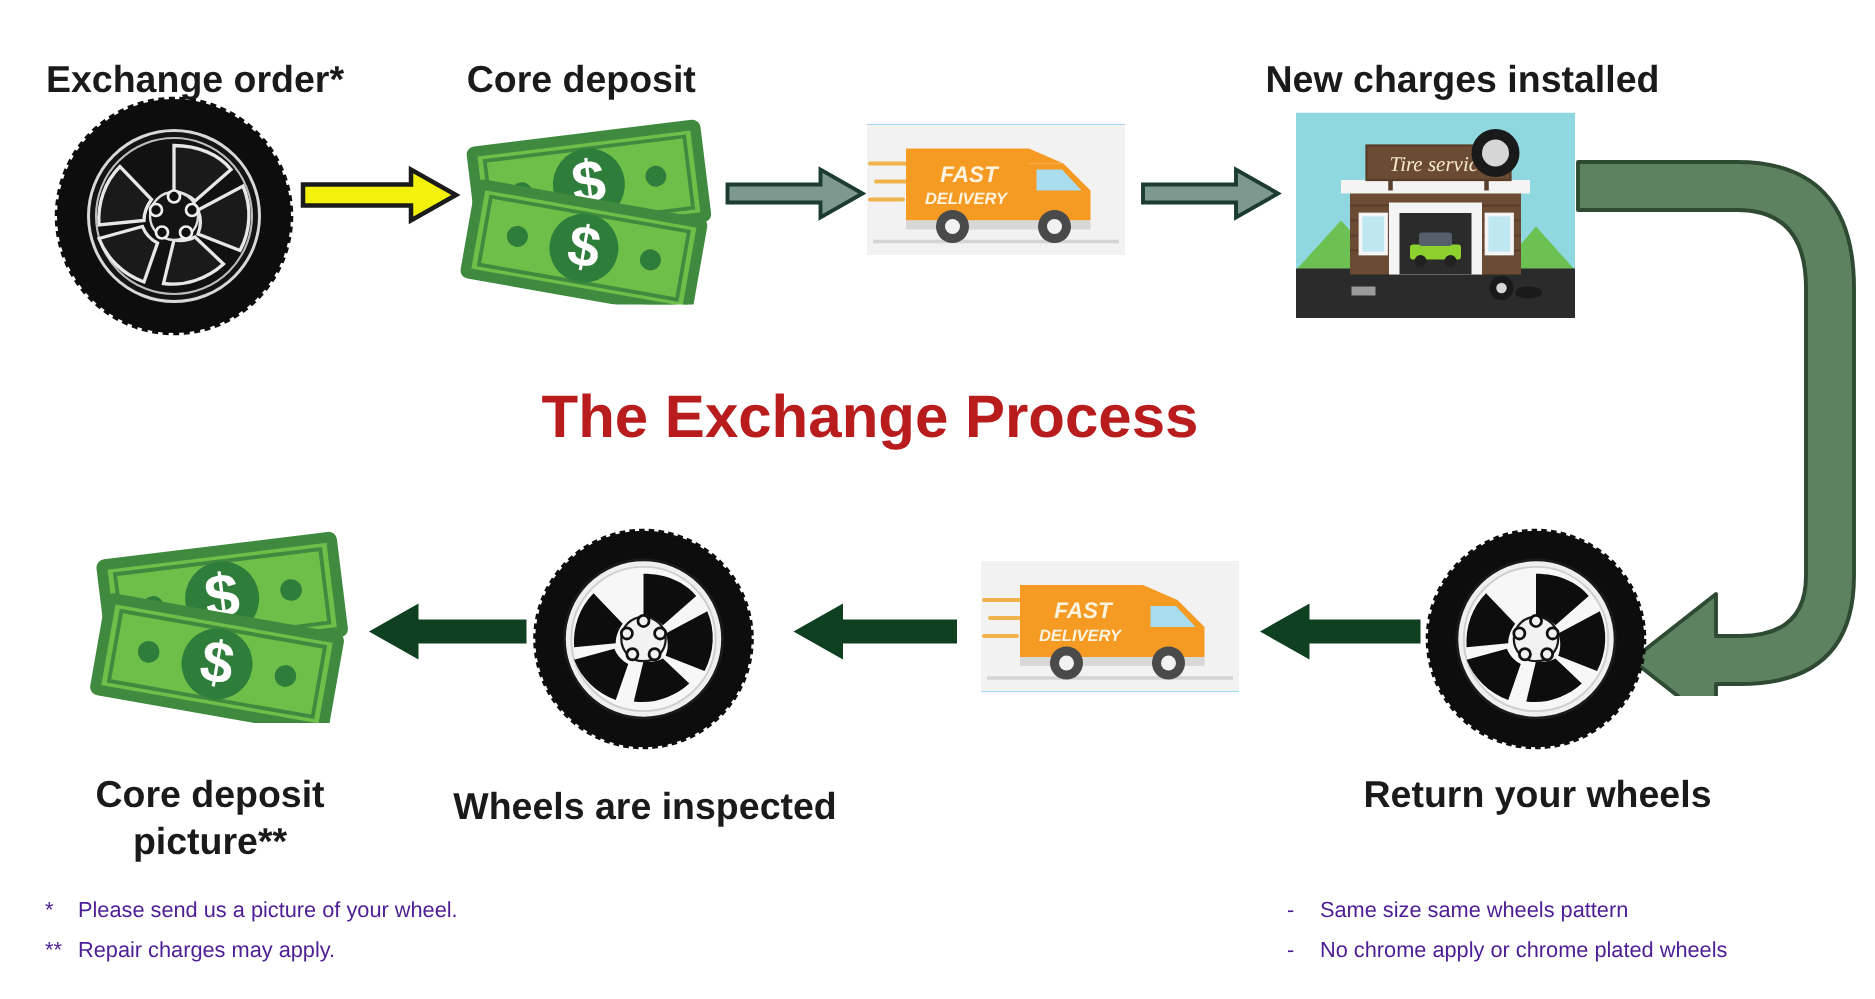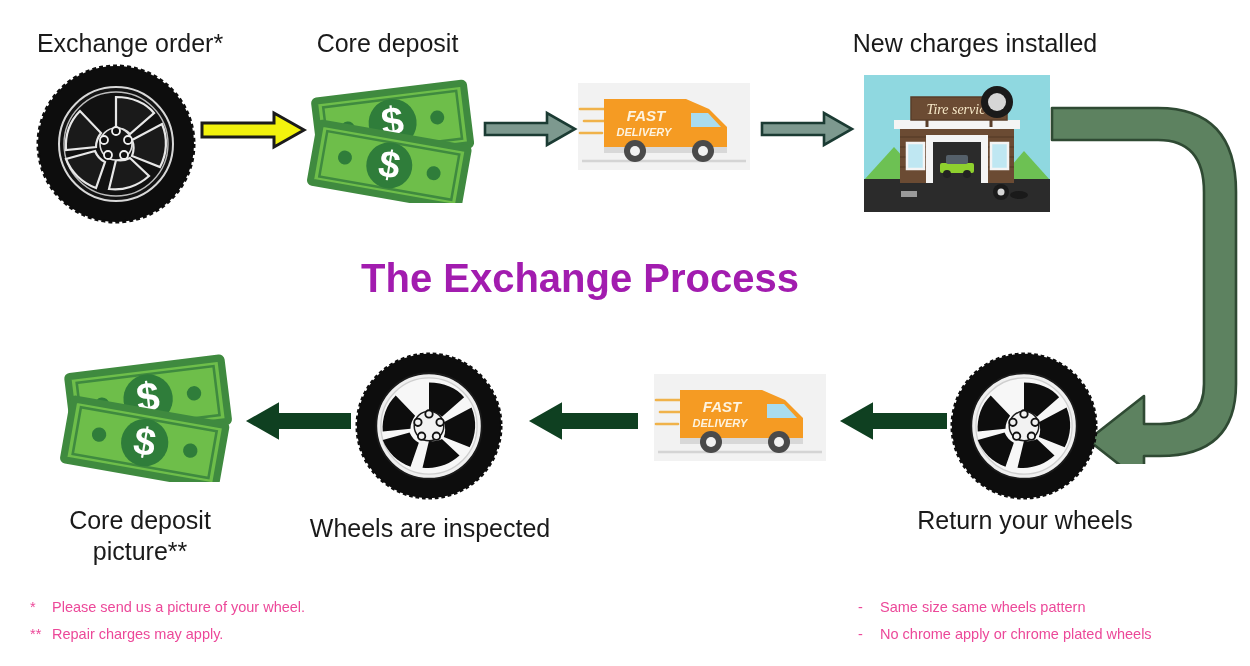--- a/index.html
+++ b/index.html
@@ -18,35 +18,36 @@
     overflow: hidden;
   }
   .abs { position: absolute; }
 
   .label {
     font-size: 25px;
     color: #1a1a1a;
     text-align: center;
     line-height: 1.25;
     white-space: nowrap;
-    font-weight: 400;
+    font-weight: 700;
+    margin-top: 10px;
   }
   .label.wrap { white-space: normal; }
 
   .title {
     font-size: 40px;
     font-weight: bold;
-    color: #a21caf;
+    color: #b91c1c;
     text-align: center;
     white-space: nowrap;
   }
 
   .foot {
     font-size: 14.5px;
-    color: #ec4899;
+    color: #4c1d95;
     line-height: 1.85;
   }
   .foot .marker {
     display: inline-block;
     width: 22px;
   }
 
   
   .wheel { position: absolute; }
   .wheel svg { display: block; }

